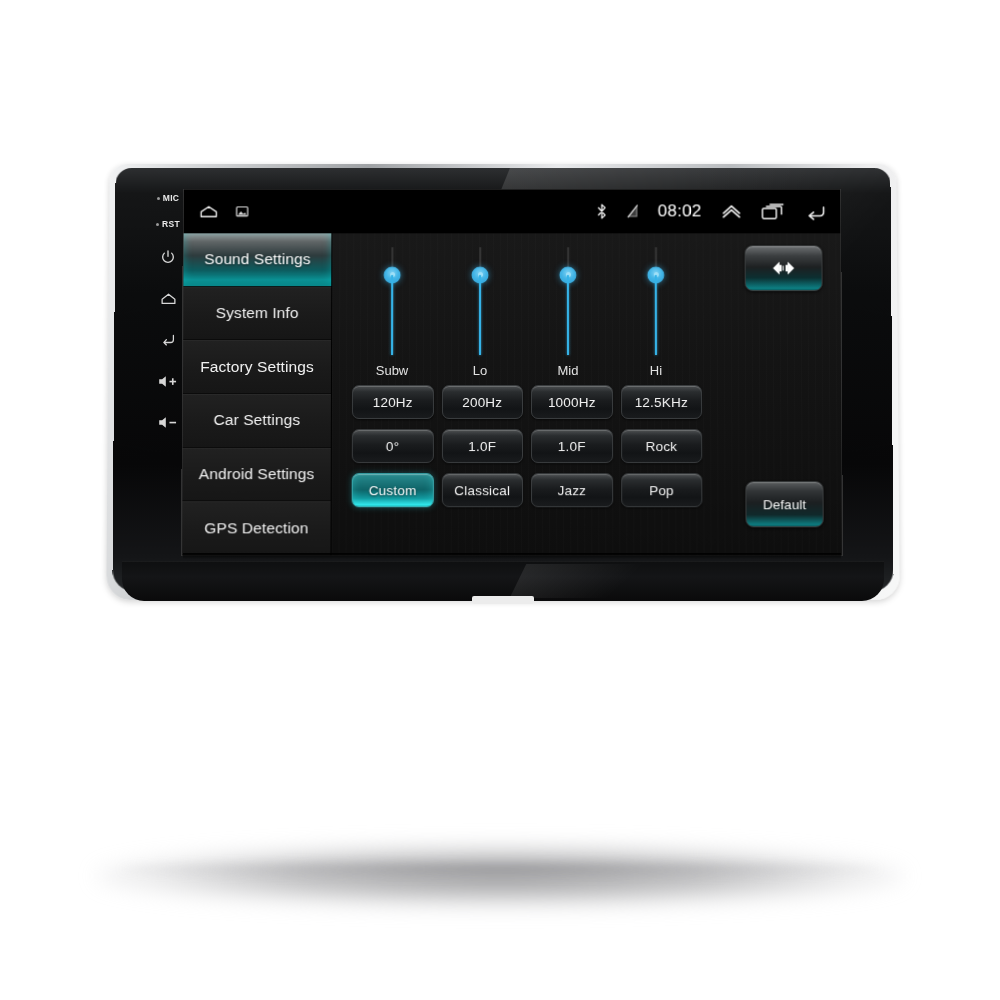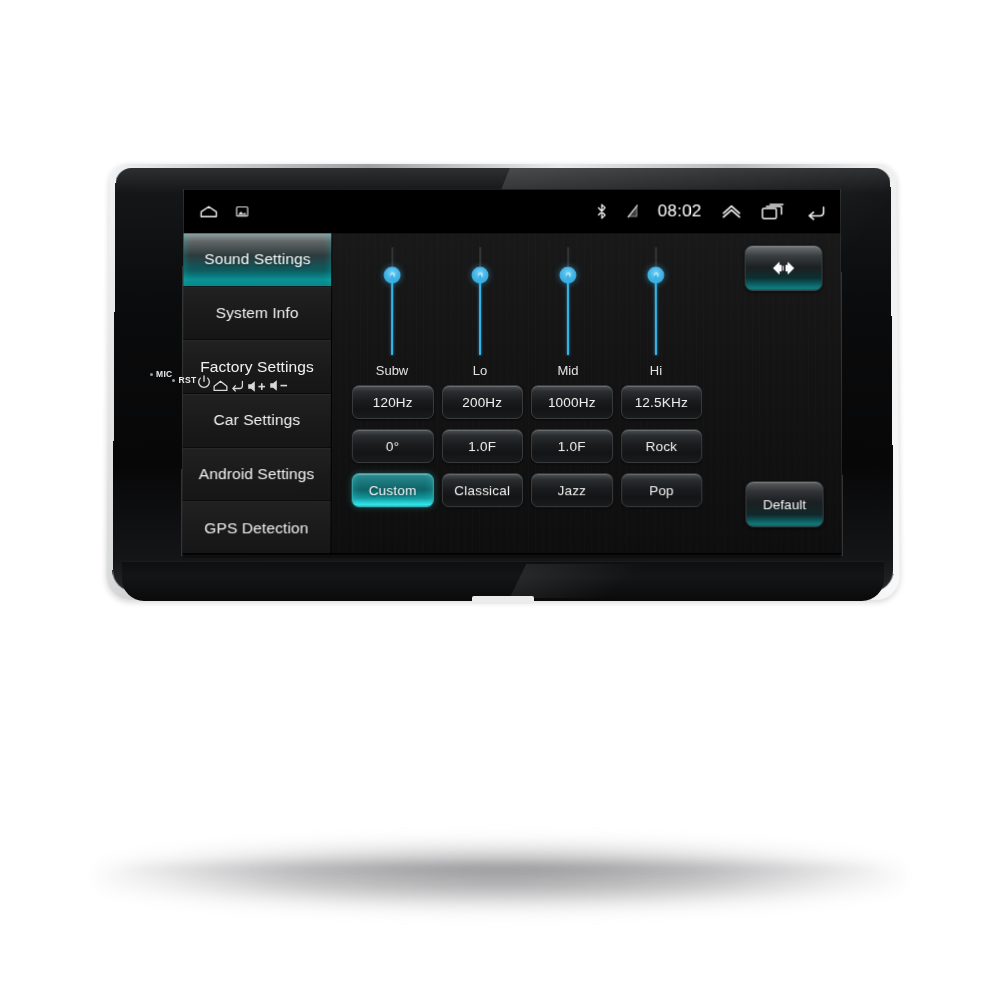--- a/index.html
+++ b/index.html
@@ -121,21 +121,21 @@
   }
 
   
   .bezel-left {
     position: absolute;
     left: 42px;
     top: 26px;
     width: 36px;
     height: 366px;
     display: flex;
-    flex-direction: row;
+    flex-direction: column;
     align-items: center;
     color: #e7e7e7;
     z-index: 4;
   }
   .bezel-left .lbl {
     font-size: 8.5px;
     font-weight: bold;
     letter-spacing: 0.3px;
     color: #eaeaea;
     display: flex;

